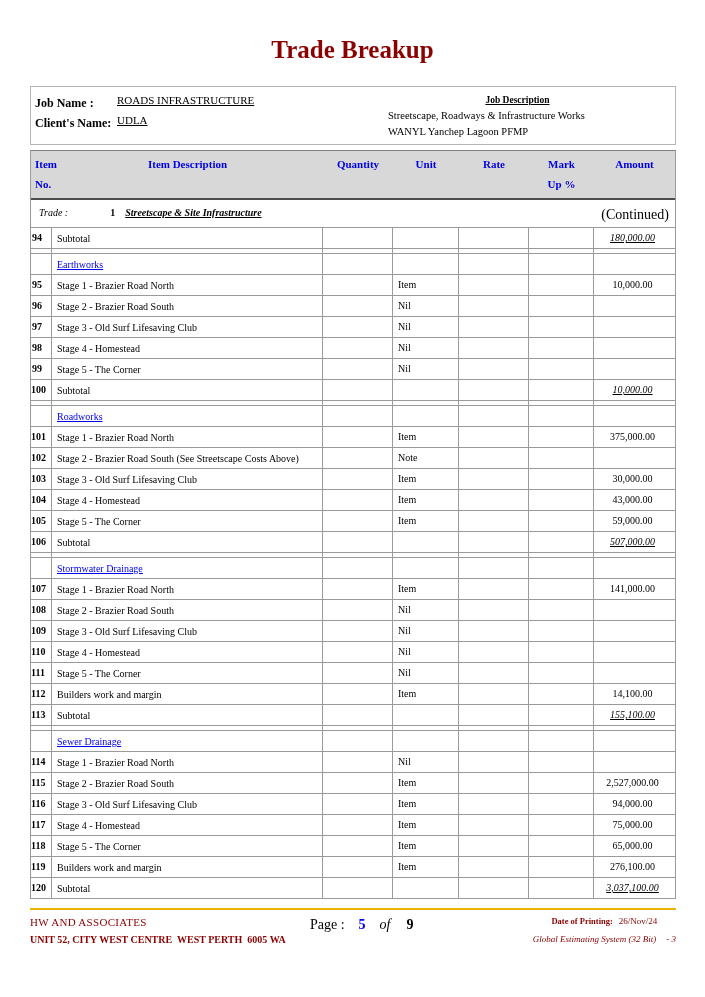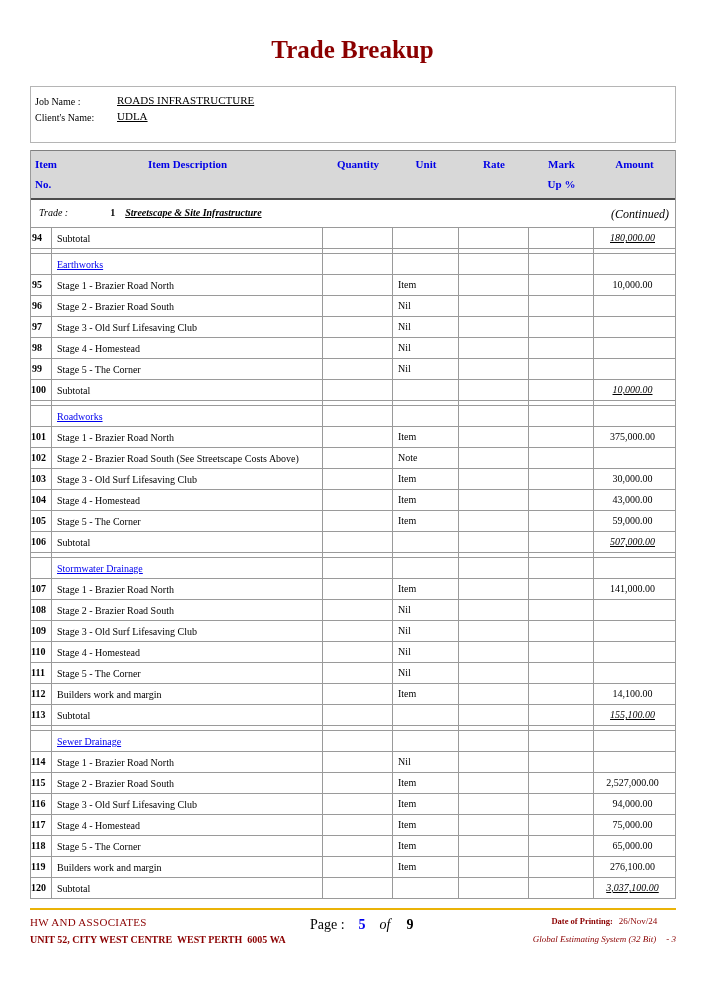--- a/index.html
+++ b/index.html
@@ -13,21 +13,21 @@
     position:absolute; top:36px; left:0; width:100%;
     text-align:center; font-size:25px; font-weight:bold; color:#8B0000;
   }
   
   .jobbox {
     position:absolute; top:86px; left:30px; width:646px; min-height:57px;
     border:1px solid #b5b5b5; display:flex; padding:4px 0 4px 0;
   }
   .jobbox-left { width:330px; padding-left:4px; }
   .job-row { display:flex; margin-top:3px; }
-  .job-label { width:82px; font-size:10px; font-weight:normal; padding-top:2px; }
+  .job-label { width:82px; font-size:12px; font-weight:bold; padding-top:2px; }
   .job-value { font-size:11px; text-decoration:underline; }
   .jobbox-right { width:316px; }
   .job-desc-label { text-align:center; font-size:9.5px; font-weight:bold; text-decoration:underline; margin-top:4px; }
   .job-desc-lines { padding-left:28px; margin-top:3px; font-size:10.5px; line-height:16px; }
   
   .trade-table {
     position:absolute; top:150px; left:30px; width:646px;
     border-left:1px solid #9a9a9a; border-right:1px solid #9a9a9a;
   }
   .thead {
@@ -37,21 +37,21 @@
   }
   .thead .hcell { display:flex; flex-direction:column; justify-content:space-between; padding:7px 0 8px 0; text-align:center; }
   .thead .hcell.hleft { text-align:left; padding-left:4px; overflow:visible; white-space:nowrap; }
   .trade-row {
     display:flex; align-items:flex-start; height:28px; padding-top:7px;
     border-bottom:1px solid #9a9a9a; font-size:10px;
   }
   .trade-label { font-style:italic; margin-left:8px; }
   .trade-num { font-weight:bold; margin-left:42px; }
   .trade-name { font-weight:bold; font-style:italic; text-decoration:underline; margin-left:10px; }
-  .trade-continued { margin-left:auto; margin-right:6px; font-style:italic; font-size:12px; }
+  .trade-continued { margin-left:auto; margin-right:6px; font-size:14px; }
   .trow {
     display:grid; grid-template-columns:21px 271px 70px 66px 70px 65px 81px;
     border-bottom:1px solid #9a9a9a; font-size:10px; min-height:21px;
   }
   .trow > div { border-right:1px solid #9a9a9a; padding-top:4px; }
   .trow > div:last-child { border-right:none; }
   .cell-no { text-align:right; padding-right:9px; font-weight:bold; }
   .cell-desc { padding-left:5px; padding-right:8px; line-height:13px; padding-bottom:3px; }
   .cell-unit { padding-left:5px; }
   .cell-amount { text-align:center; padding-right:4px; }
@@ -88,20 +88,27 @@
     <div class="jobbox-left">
       <div class="job-row">
         <span class="job-label">Job Name :</span>
         <span class="job-value">ROADS INFRASTRUCTURE</span>
       </div>
       <div class="job-row">
         <span class="job-label">Client's Name:</span>
         <span class="job-value">UDLA</span>
       </div>
     </div>
+    <div class="jobbox-right">
+      <div class="job-desc-label">Job Description</div>
+      <div class="job-desc-lines">
+        <div>Streetscape, Roadways &amp; Infrastructure Works</div>
+        <div>WANYL Yanchep Lagoon PFMP</div>
+      </div>
+    </div>
   </div>
 
   <div class="trade-table">
     <div class="thead">
       <div class="hcell hleft">
         <span>Item</span>
         <span>No.</span>
       </div>
       <div class="hcell">
         <span>Item Description</span>

